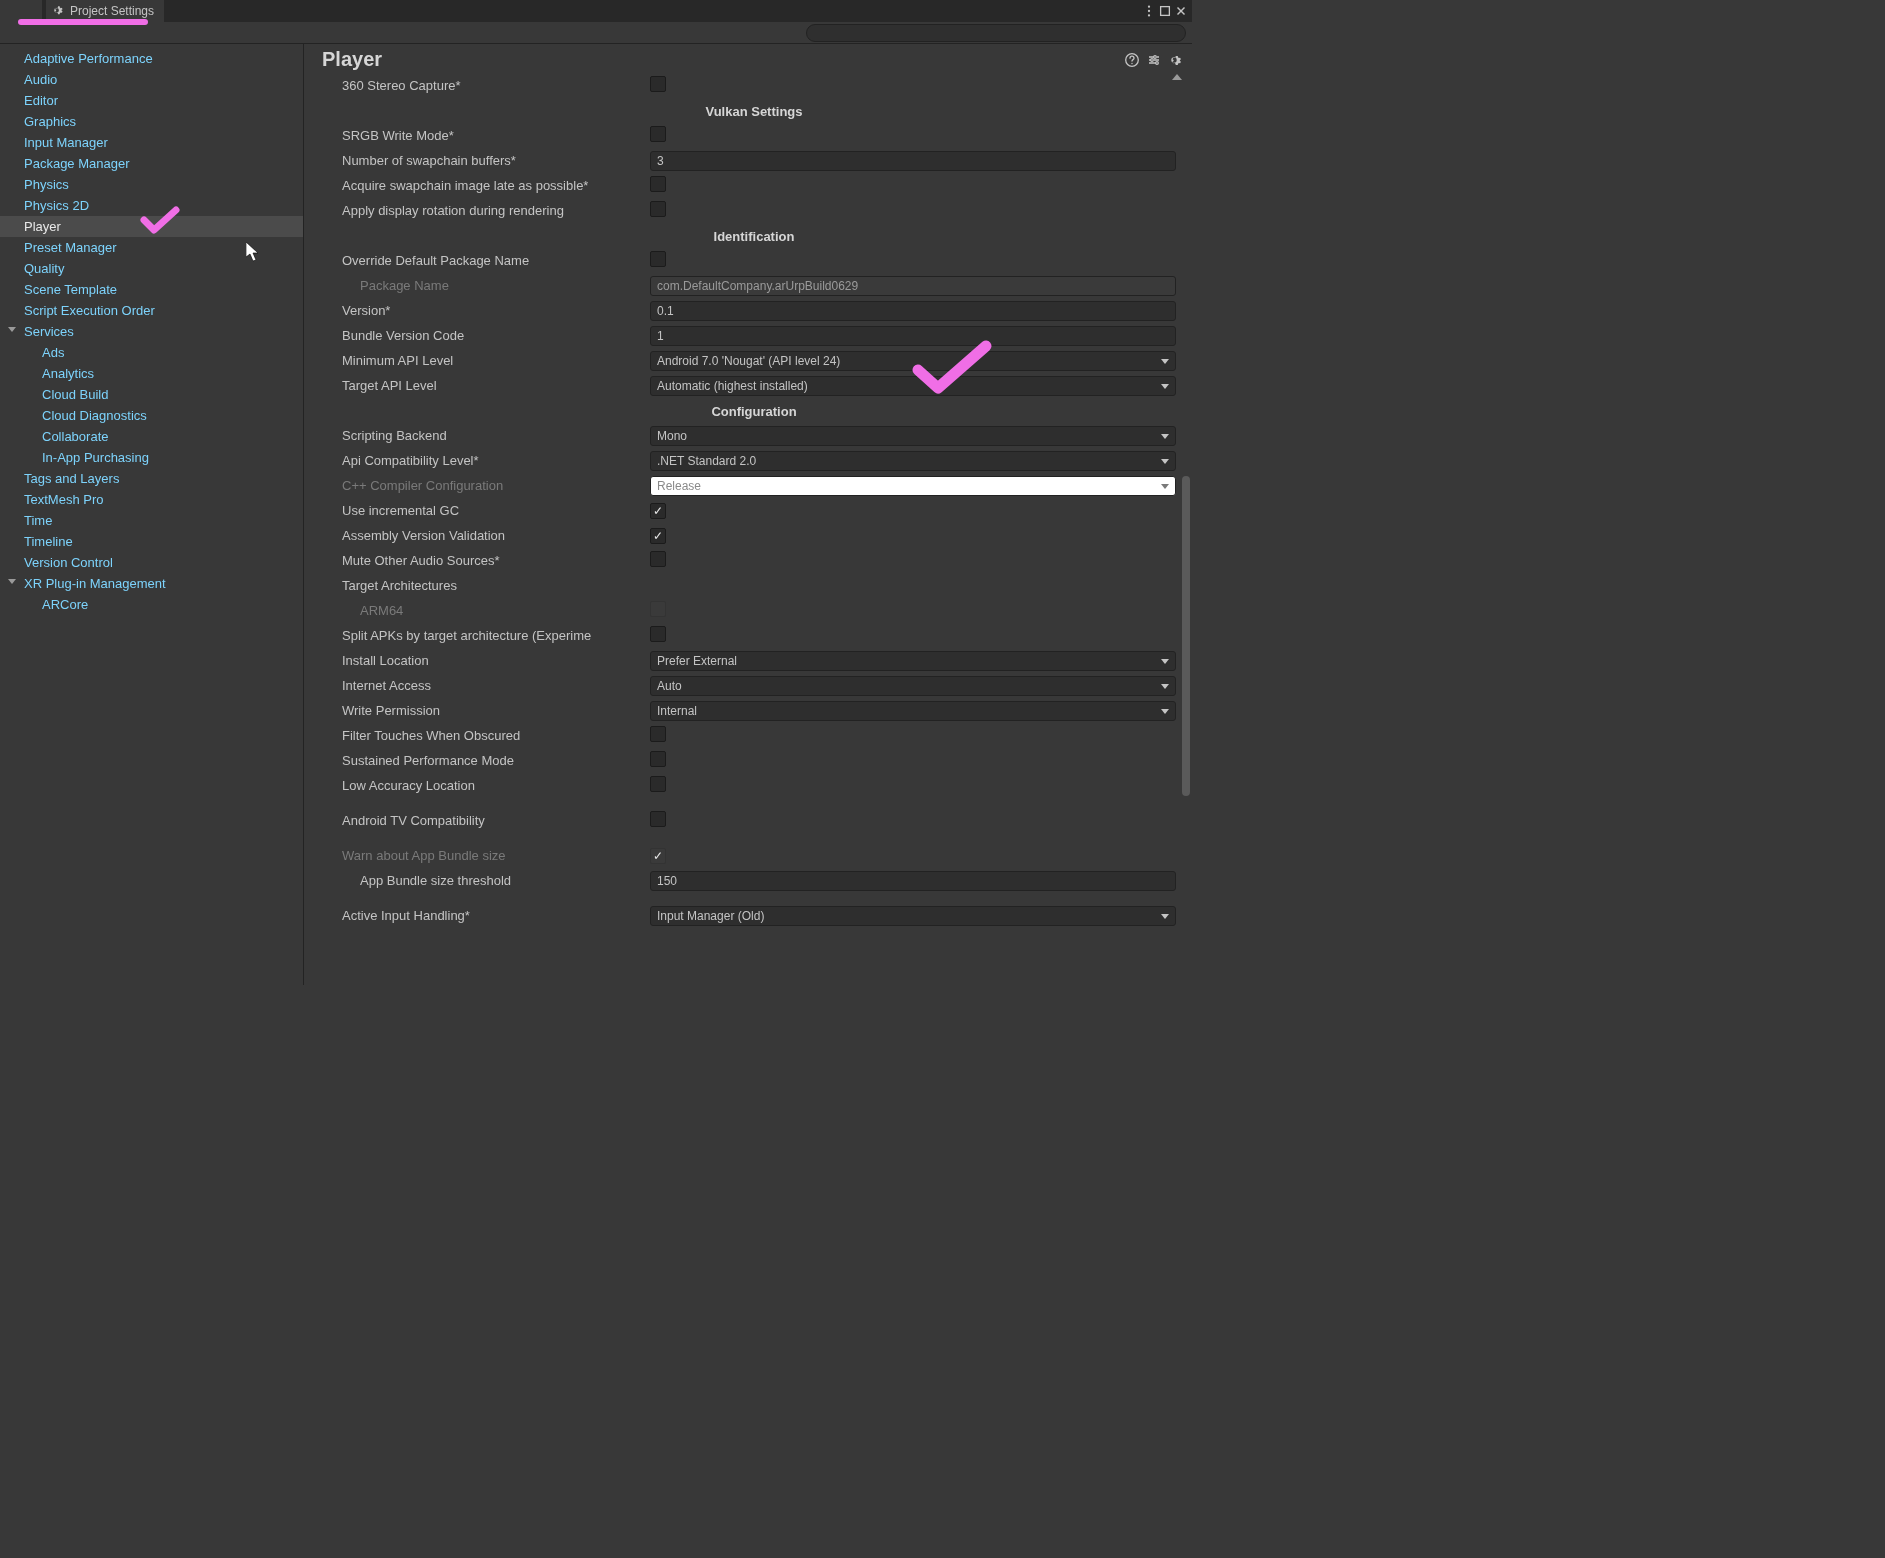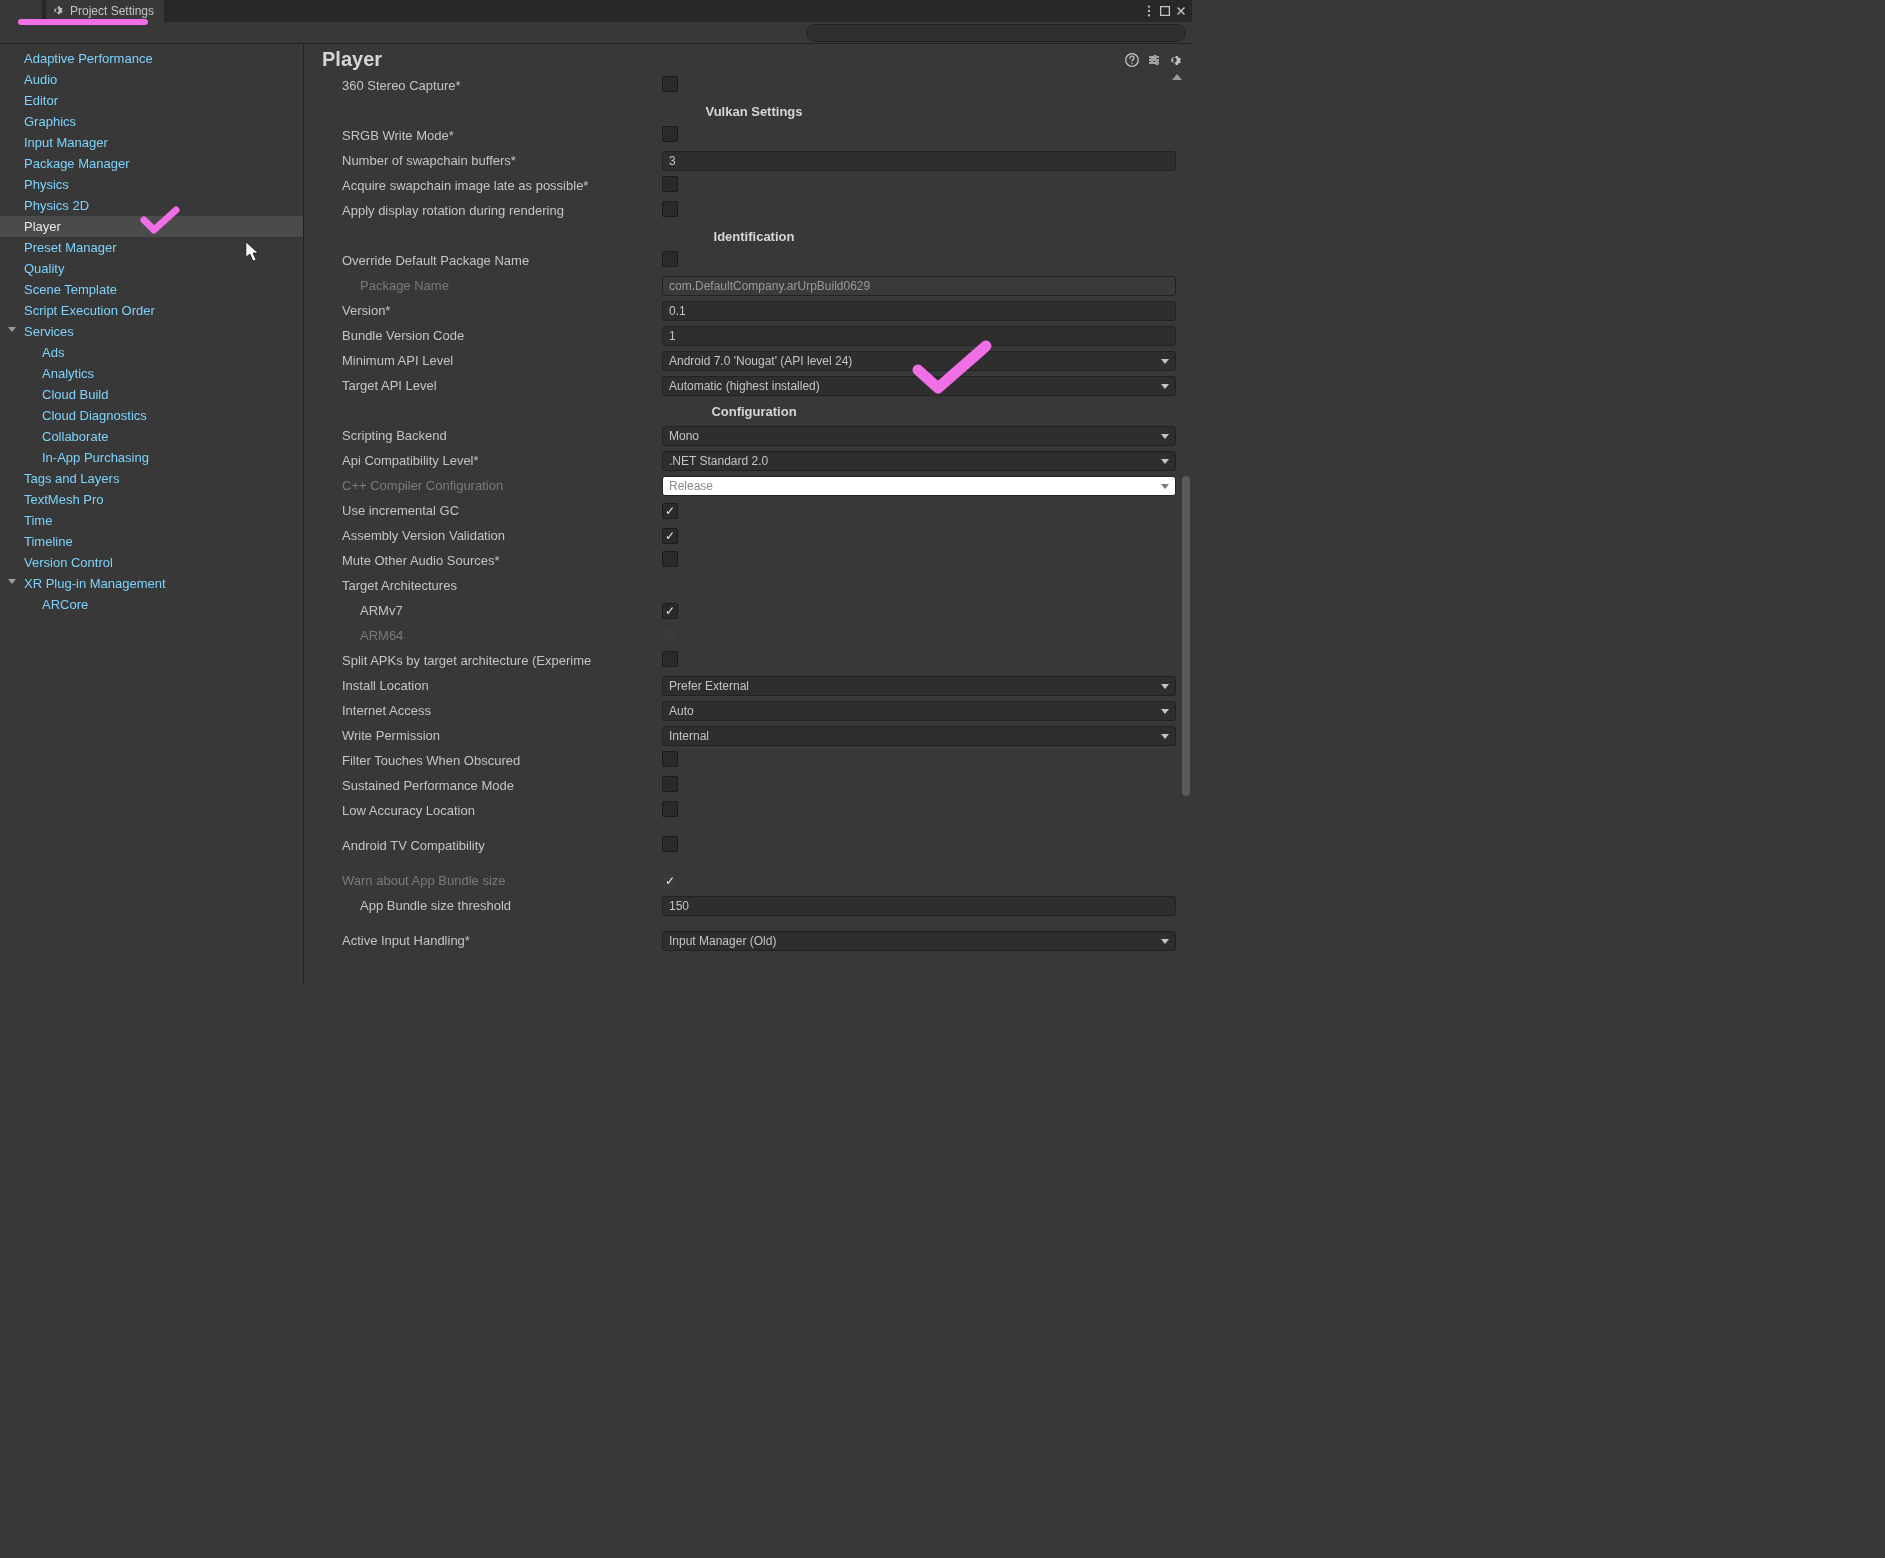--- a/index.html
+++ b/index.html
@@ -103,21 +103,21 @@
 }
 
 .main-scroll {
   flex: 1; overflow: hidden;
   padding: 0 6px 8px 18px;
   position: relative;
 }
 .row {
   display: flex; align-items: center;
   height: 25px;
-  gap: 20px;
+  gap: 8px;
 }
 .row .label {
   width: 320px;
   padding-left: 20px;
   font-size: 13px;
   color: #c4c4c4;
   white-space: nowrap;
   overflow: hidden;
   text-overflow: clip;
 }
@@ -393,24 +393,20 @@
           </div>
           <div class="row">
             <div class="label">Mute Other Audio Sources*</div>
             <div class="control" style="flex: 0 0 auto;"><span class="checkbox"></span></div>
           </div>
           <div class="row">
             <div class="label">Target Architectures</div>
             <div class="control"></div>
           </div>
           <div class="row">
-            <div class="label indent-2">ARMv7</div>
-            <div class="control" style="flex: 0 0 auto;"><span class="checkbox checked"></span></div>
-          </div>
-          <div class="row">
             <div class="label indent-2 disabled">ARM64</div>
             <div class="control" style="flex: 0 0 auto;"><span class="checkbox disabled"></span></div>
           </div>
           <div class="row">
             <div class="label">Split APKs by target architecture (Experime</div>
             <div class="control" style="flex: 0 0 auto;"><span class="checkbox"></span></div>
           </div>
           <div class="row">
             <div class="label">Install Location</div>
             <div class="control">

